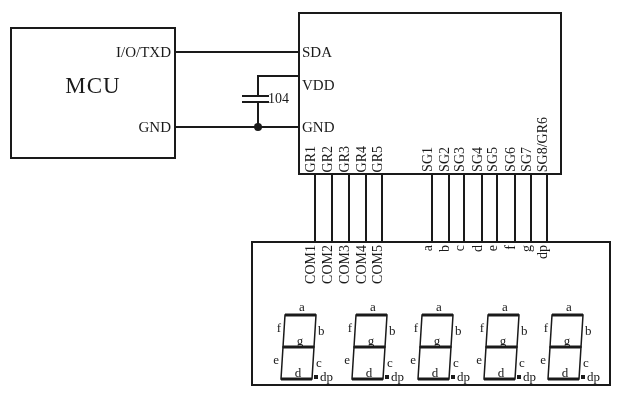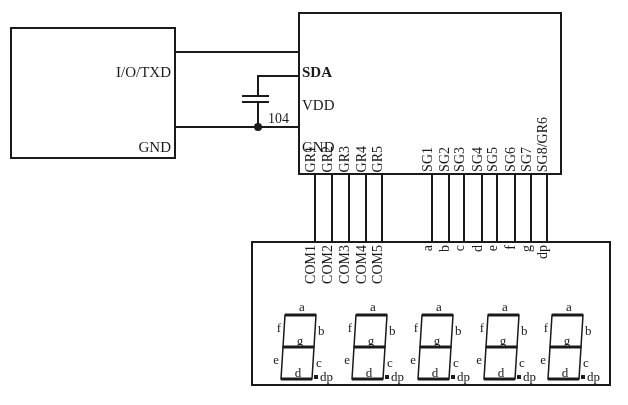--- a/index.html
+++ b/index.html
@@ -2,21 +2,21 @@
 <html><head>
 <meta charset="utf-8">
 <style>
   html,body{margin:0;padding:0;background:#fff;}
   #stage{
     position:relative;width:628px;height:405px;background:#fff;overflow:hidden;
     font-family:"Liberation Serif","DejaVu Serif",serif;color:#1a1a1a;
   }
   .box{position:absolute;border:2px solid #1a1a1a;background:#fff;box-sizing:border-box;}
   .hwire,.vwire{position:absolute;background:#1a1a1a;}
-  .lbl{position:absolute;white-space:nowrap;line-height:1.05;margin-top:20px;}
+  .lbl{position:absolute;white-space:nowrap;line-height:1.05;}
   .f15{font-size:15px;}
   .f14{font-size:14px;}
   .vlabel{
     position:absolute;writing-mode:vertical-rl;transform:rotate(180deg);
     font-size:14px;line-height:16px;white-space:nowrap;letter-spacing:0;
   }
   .chip-pin{bottom:233px;}
   .disp-pin{top:245px;}
   .dot{position:absolute;width:8px;height:8px;border-radius:50%;background:#1a1a1a;}
   .digit{position:absolute;width:62px;height:92px;top:298px;}
@@ -30,26 +30,27 @@
     display:flex;align-items:center;justify-content:center;
     font-size:23px;letter-spacing:1px;
   }
 </style>
 </head>
 <body>
 
 <div id="stage">
 
   <div class="box" style="left:10px;top:27px;width:166px;height:132px;">
+    <div class="mcu-title">MCU</div>
     <div class="lbl f15" style="right:3px;top:16px;">I/O/TXD</div>
     <div class="lbl f15" style="right:3px;top:91px;">GND</div>
   </div>
 
   <div class="box" style="left:298px;top:12px;width:264px;height:163px;">
-    <div class="lbl f15" style="left:2px;top:31px;font-weight:bold;">SDA</div>
+    <div class="lbl f15" style="left:2px;top:31px;">SDA</div>
     <div class="lbl f15" style="left:2px;top:64px;">VDD</div>
     <div class="lbl f15" style="left:2px;top:106px;">GND</div>
   </div>
 
   <div class="hwire" style="left:176px;top:51px;width:122px;height:2px;"></div>
   <div class="hwire" style="left:176px;top:126px;width:122px;height:2px;"></div>
 
   <div class="hwire" style="left:257px;top:75px;width:41px;height:2px;"></div>
   <div class="vwire" style="left:257px;top:75px;width:2px;height:22px;"></div>
   <div class="hwire" style="left:242px;top:95px;width:27px;height:2px;"></div>

